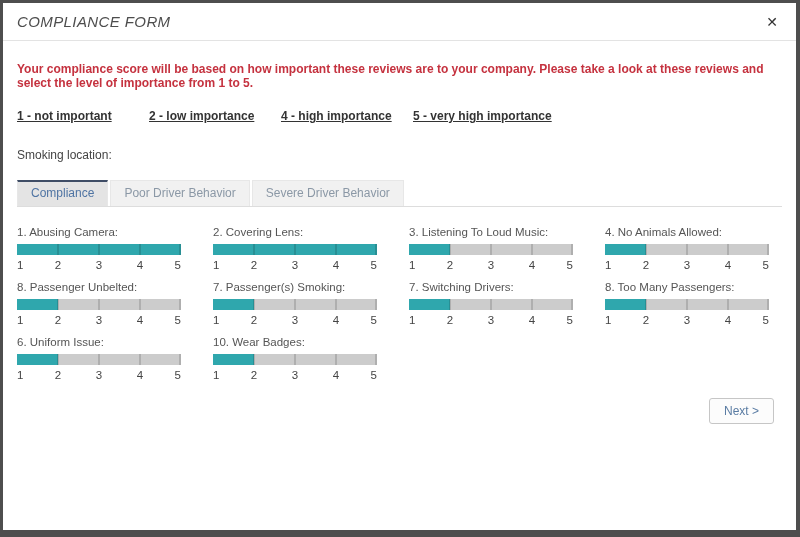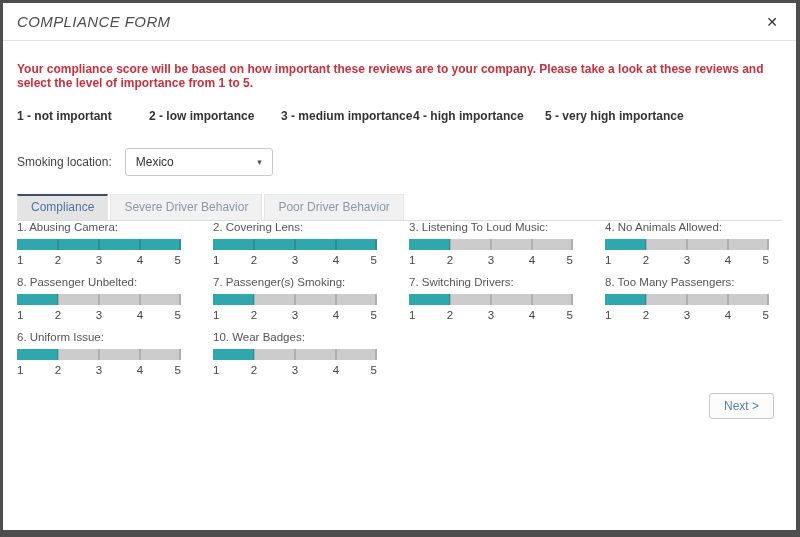--- a/index.html
+++ b/index.html
@@ -10,38 +10,38 @@
     background:#fff; position:relative; overflow:hidden;
   }
   .titlebar{
     height:38px; display:flex; align-items:center; justify-content:space-between;
     padding:0 18px 0 14px; border-bottom:1px solid #e3e3e3; box-sizing:border-box;
   }
   .title{font-size:15px; color:#4d4d4d; letter-spacing:.4px;font-style:italic;}
   .close{font-size:14px; color:#333; cursor:pointer; line-height:1;}
   .content{padding:0 14px;}
   .intro{margin:21px 0 16px; font-size:12px; font-weight:600; color:#c5323f;}
-  .legend{margin-top:19px; display:flex; font-size:12px; font-weight:600; color:#333;}
+  .legend{margin-top:19px; display:flex; font-size:12px; font-weight:600; color:#333;text-decoration:underline;}
   .legend span{flex:0 0 132px;}
   .legend span:last-child{flex:0 0 auto;}
   .loc-row{margin-top:25px; display:flex; align-items:center; font-size:12px; color:#444;}
   .dropdown{
     margin-left:13px; width:148px; height:28px; box-sizing:border-box;
     border:1px solid #c9c9c9; border-radius:3px; background:#fff;
     display:flex; align-items:center; justify-content:space-between;
     padding:0 10px; font-size:12px; color:#333; cursor:pointer;
   }
   .caret{font-size:9px; color:#555;}
   .tabs{margin-top:18px; display:flex; gap:2px; border-bottom:1px solid #ddd;}
   .tab{
     padding:5px 13px 6px; font-size:12px; background:#f1f1f1; color:#8b98a6;
     border:1px solid #e7e7e7; border-bottom:none; cursor:pointer; box-sizing:border-box;
   }
   .tab.active{background:#e4e4e4; color:#4f74a3; border-top:2px solid #3f4d66; padding-top:4px;}
-  .sliders{display:grid; grid-template-columns:repeat(4,164px); column-gap:32px;}
+  .sliders{margin-top:19px; display:grid; grid-template-columns:repeat(4,164px); column-gap:32px;}
   .slider{margin-bottom:7px;}
   .s-label{font-size:11.5px; color:#555; height:15px; white-space:nowrap;}
   .track{position:relative; height:11px; background:#cccccc; margin-top:3px; cursor:pointer;}
   .fill{position:absolute; left:0; top:0; bottom:0; background:#2fa7ad;}
   .tick{position:absolute; top:0; bottom:0; width:2px; background:rgba(0,0,0,0.14);}
   .tick.end{right:0;}
   .nums{position:relative; height:16px; margin-top:3px; font-size:11.5px; color:#444;}
   .nums span{position:absolute; top:1px;}
   .note{margin:82px 0 0; font-size:12px; font-weight:600; color:#c5323f;}
   .footer{display:flex; justify-content:flex-end; margin-top:7px; padding-right:8px;}
@@ -57,35 +57,30 @@
 <div class="dialog">
   <div class="titlebar">
     <span class="title">COMPLIANCE FORM</span>
     <span class="close">✕</span>
   </div>
   <div class="content">
     <p class="intro">Your compliance score will be based on how important these reviews are to your company. Please take a look at these reviews and select the level of importance from 1 to 5.</p>
     <div class="legend" id="legend">
         <span>1 - not important</span>
         <span>2 - low importance</span>
-        <span>3 - medium importance</span>
         <span>4 - high importance</span>
         <span>5 - very high importance</span>
       </div>
     <div class="loc-row">
       <span>Smoking location:</span>
-      <div class="dropdown">
-        <span>Mexico</span>
-        <span class="caret">▾</span>
-      </div>
     </div>
     <div class="tabs" id="tabs">
         <div class="tab active">Compliance</div>
+        <div class="tab">Poor Driver Behavior</div>
         <div class="tab">Severe Driver Behavior</div>
-        <div class="tab">Poor Driver Behavior</div>
       </div>
     <div class="sliders" id="sliders">
         <div class="slider">
           <div class="s-label">1. Abusing Camera:</div>
           <div class="track">
             <div class="fill" style="width: 100%;"></div>
             <div class="tick" style="left: calc(25% - 1px);"></div>
             <div class="tick" style="left: calc(50% - 1px);"></div>
             <div class="tick" style="left: calc(75% - 1px);"></div>
             <div class="tick end"></div>

